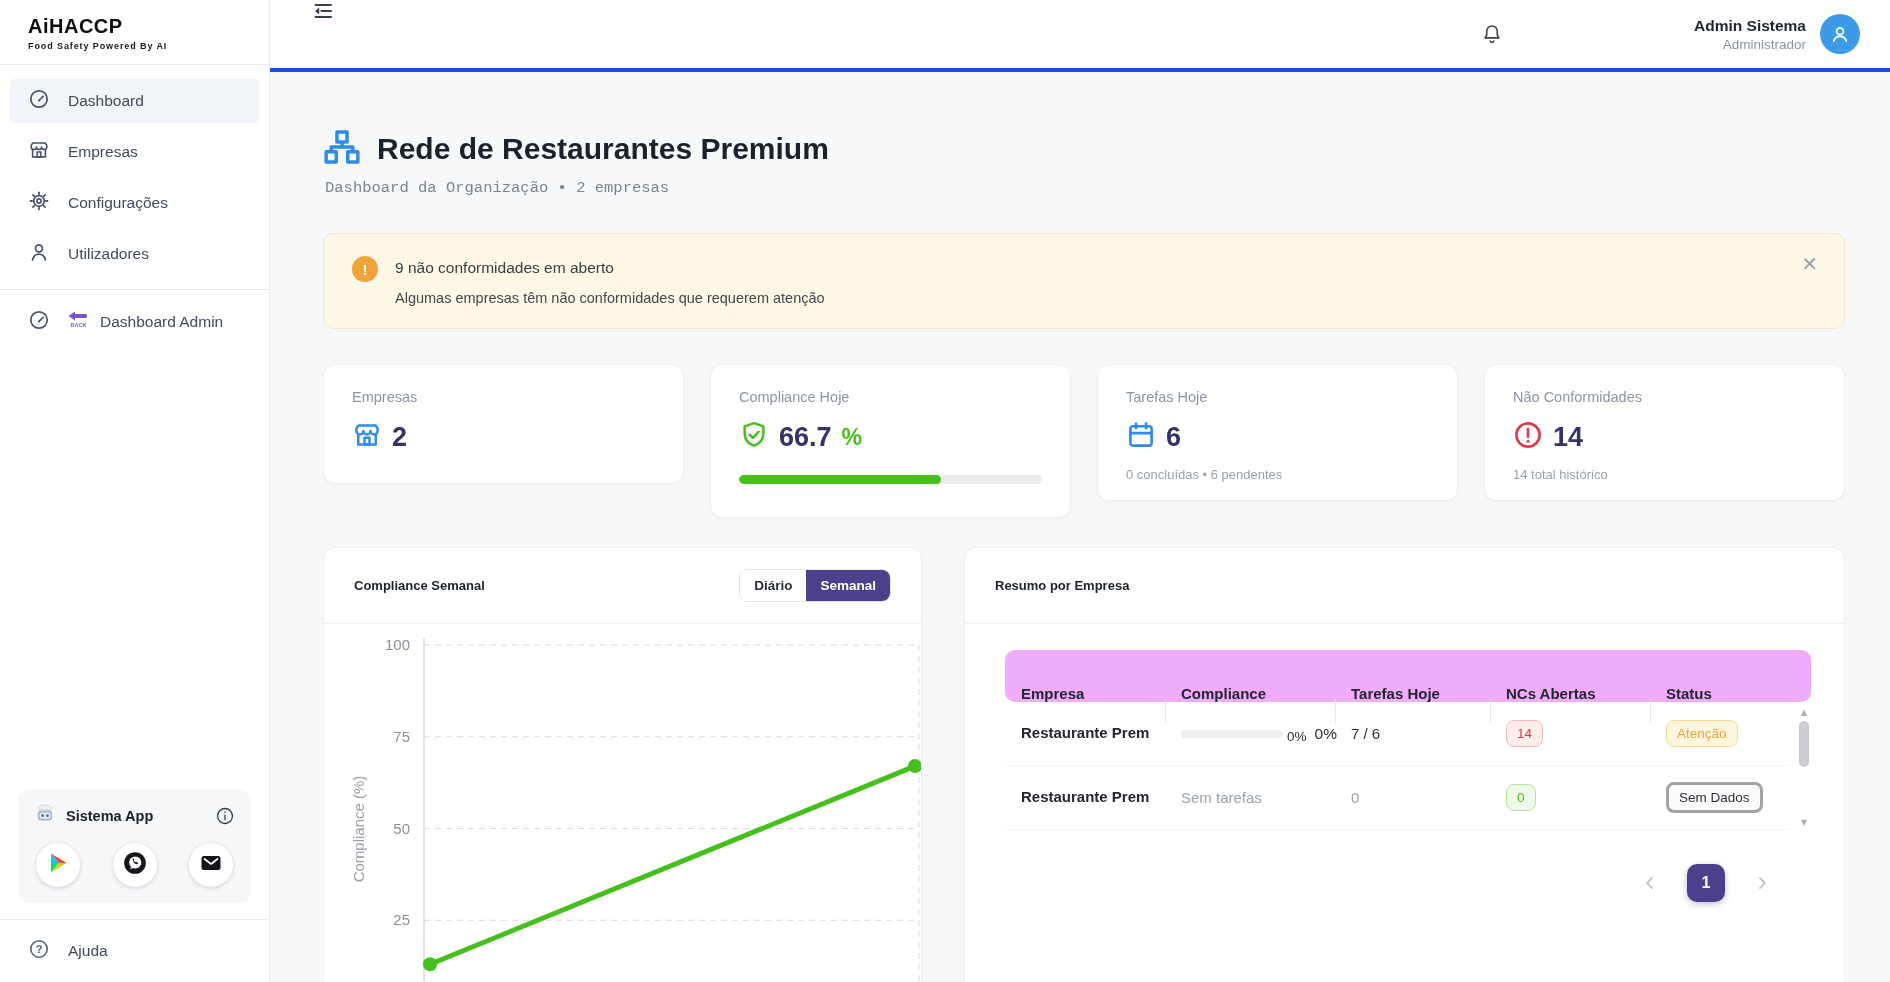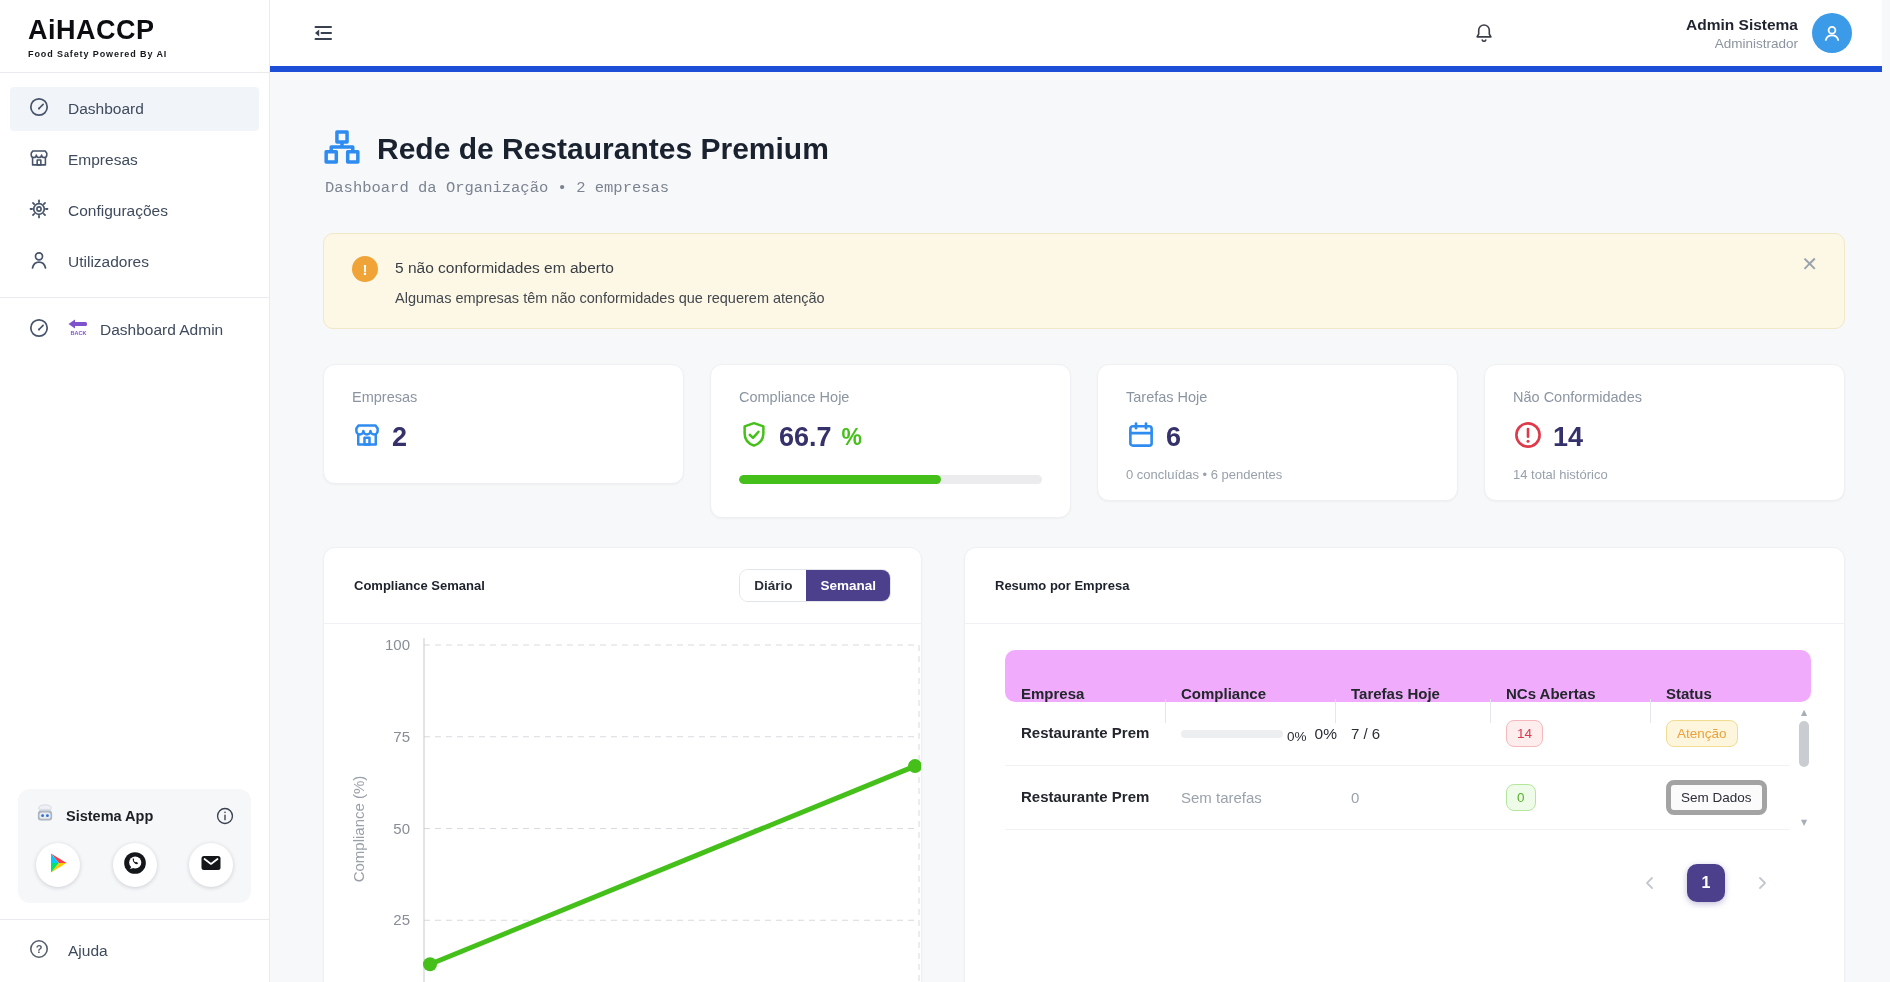--- a/index.html
+++ b/index.html
@@ -4,21 +4,21 @@
 <style>
   * { margin:0; padding:0; box-sizing:border-box; }
   html,body { background:#f7f8fa; }
   .wrapper { width:1890px; height:982px; position:relative; overflow:hidden;
              background:#f7f8fa; font-family:"Liberation Sans",sans-serif; color:#2a2e35; }
 
   
   .sidebar { position:absolute; left:0; top:0; bottom:0; width:270px; background:#fff;
              border-right:1px solid #e9ebee; display:flex; flex-direction:column; z-index:3; }
   .logo-block { padding:15px 28px 13px; }
-  .logo { font-size:27px; font-weight:800; letter-spacing:.5px; color:#0b0d10; }
+  .logo { font-size:20px; font-weight:800; letter-spacing:.5px; color:#0b0d10; }
   .tagline { font-size:9px; font-weight:700; letter-spacing:.9px; color:#15181d; margin-top:3px; }
   .sb-divider { height:1px; background:#e9ebee; }
   .nav { padding:14px 10px 6px; }
   .nav-item { display:flex; align-items:center; gap:18px; height:44px; padding:12px 18px;
               border-radius:4px; margin-bottom:7px; color:#3f4b5d; font-size:15.5px; cursor:pointer; }
   .nav-item.active { background:#f1f4f8; }
   .nav-item svg { flex:0 0 auto; }
   .nav-label { white-space:nowrap; }
   .admin-wrap { padding:10px 10px 0; }
   .back-badge { margin-right:-8px; }
@@ -28,22 +28,22 @@
   .dl-title { font-size:14.5px; font-weight:700; color:#1c1f24; }
   .dl-info { margin-left:auto; cursor:pointer; display:flex; }
   .dl-row2 { margin-top:14px; display:flex; justify-content:space-between; padding:0 2px; }
   .dl-btn { width:44px; height:44px; border-radius:50%; background:#fff;
             box-shadow:0 1px 4px rgba(20,25,40,.18); display:flex; align-items:center;
             justify-content:center; cursor:pointer; }
   .help-row { display:flex; align-items:center; gap:18px; padding:0 28px; height:62px;
               font-size:15.5px; color:#3f4b5d; cursor:pointer; }
 
   
-  .topbar { position:absolute; left:270px; right:8px; top:0; height:72px; background:#fff;
-            border-bottom:6px solid #1d4ed8; display:flex; align-items:center;
+  .topbar { position:absolute; left:270px; right:0; top:0; height:72px; background:#fff;
+            border-bottom:4px solid #1d4ed8; display:flex; 
             padding:0 30px 0 42px; z-index:2; }
   .collapse-btn { cursor:pointer; display:flex; }
   .top-right { margin-left:auto; display:flex; align-items:center; }
   .bell { cursor:pointer; display:flex; margin-right:190px; }
   .user-block { text-align:right; cursor:pointer; }
   .user-name { font-size:15.5px; font-weight:700; color:#1f2430; }
   .user-role { font-size:13.5px; color:#8b949e; margin-top:2px; }
   .avatar { width:40px; height:40px; border-radius:50%; background:#3c9be8; margin-left:14px;
             display:flex; align-items:center; justify-content:center; cursor:pointer; }
 
@@ -107,21 +107,21 @@
   .bar { width:102px; height:8px; background:#eceef0; border-radius:5px; overflow:hidden;
          flex:0 0 auto; }
   .bar-fill { height:100%; background:#45c01a; }
   .bar-label { font-size:13.5px; margin-left:4px; position:relative; top:3px; }
   .comp-val { font-size:15.5px; margin-left:8px; }
   .muted { color:#9aa2ac; }
   .badge { display:inline-block; padding:5px 10px; border-radius:8px; font-size:13.5px; }
   .badge-red { background:#fdeded; border:1px solid #f5b9bd; color:#d93a4f; }
   .badge-warn { background:#fdf6dd; border:1px solid #f1dc92; color:#e9a23b; }
   .badge-green { background:#effbe9; border:1px solid #b4e79e; color:#56b32a; }
-  .badge-neutral { background:#fbfbfc; border:5px solid #a3a3a3; color:#2b2f36; }
+  .badge-neutral { background:#fbfbfc; border:3px solid #a3a3a3; color:#2b2f36; }
   .vscroll { position:absolute; right:0; top:6px; height:120px; width:14px; display:flex;
              flex-direction:column; align-items:center; cursor:pointer; }
   .vs-arrow { font-family:"DejaVu Sans",sans-serif; font-size:8px; color:#a8aeb6; line-height:10px; }
   .vs-thumb { width:10px; height:46px; background:#c9cdd2; border-radius:5px; margin-top:3px; }
   .vs-sp { flex:1; }
   .pager { display:flex; justify-content:flex-end; align-items:center; gap:28px;
            margin-top:34px; padding-right:40px; }
   .pg-chevron { display:flex; cursor:pointer; }
   .page-btn { width:38px; height:38px; border-radius:10px; background:#4c3f8c; color:#fff;
               font-weight:700; font-size:16px; display:flex; align-items:center;
@@ -318,21 +318,21 @@
           </svg>
         </span>
         <h1 class="page-title">Rede de Restaurantes Premium</h1>
       </div>
       <div class="page-subtitle">Dashboard da Organização • 2 empresas</div>
     </div>
 
     <div class="alert">
       <span class="alert-icon">!</span>
       <div>
-        <div class="alert-title">5 não conformidades em aberto</div>
+        <div class="alert-title">9 não conformidades em aberto</div>
         <div class="alert-msg">Algumas empresas têm não conformidades que requerem atenção</div>
       </div>
       <span class="alert-close">✕</span>
     </div>
 
     <div class="stats">
       <div class="stat">
         <div class="stat-label">Empresas</div>
         <div class="value-row">
           <span>

